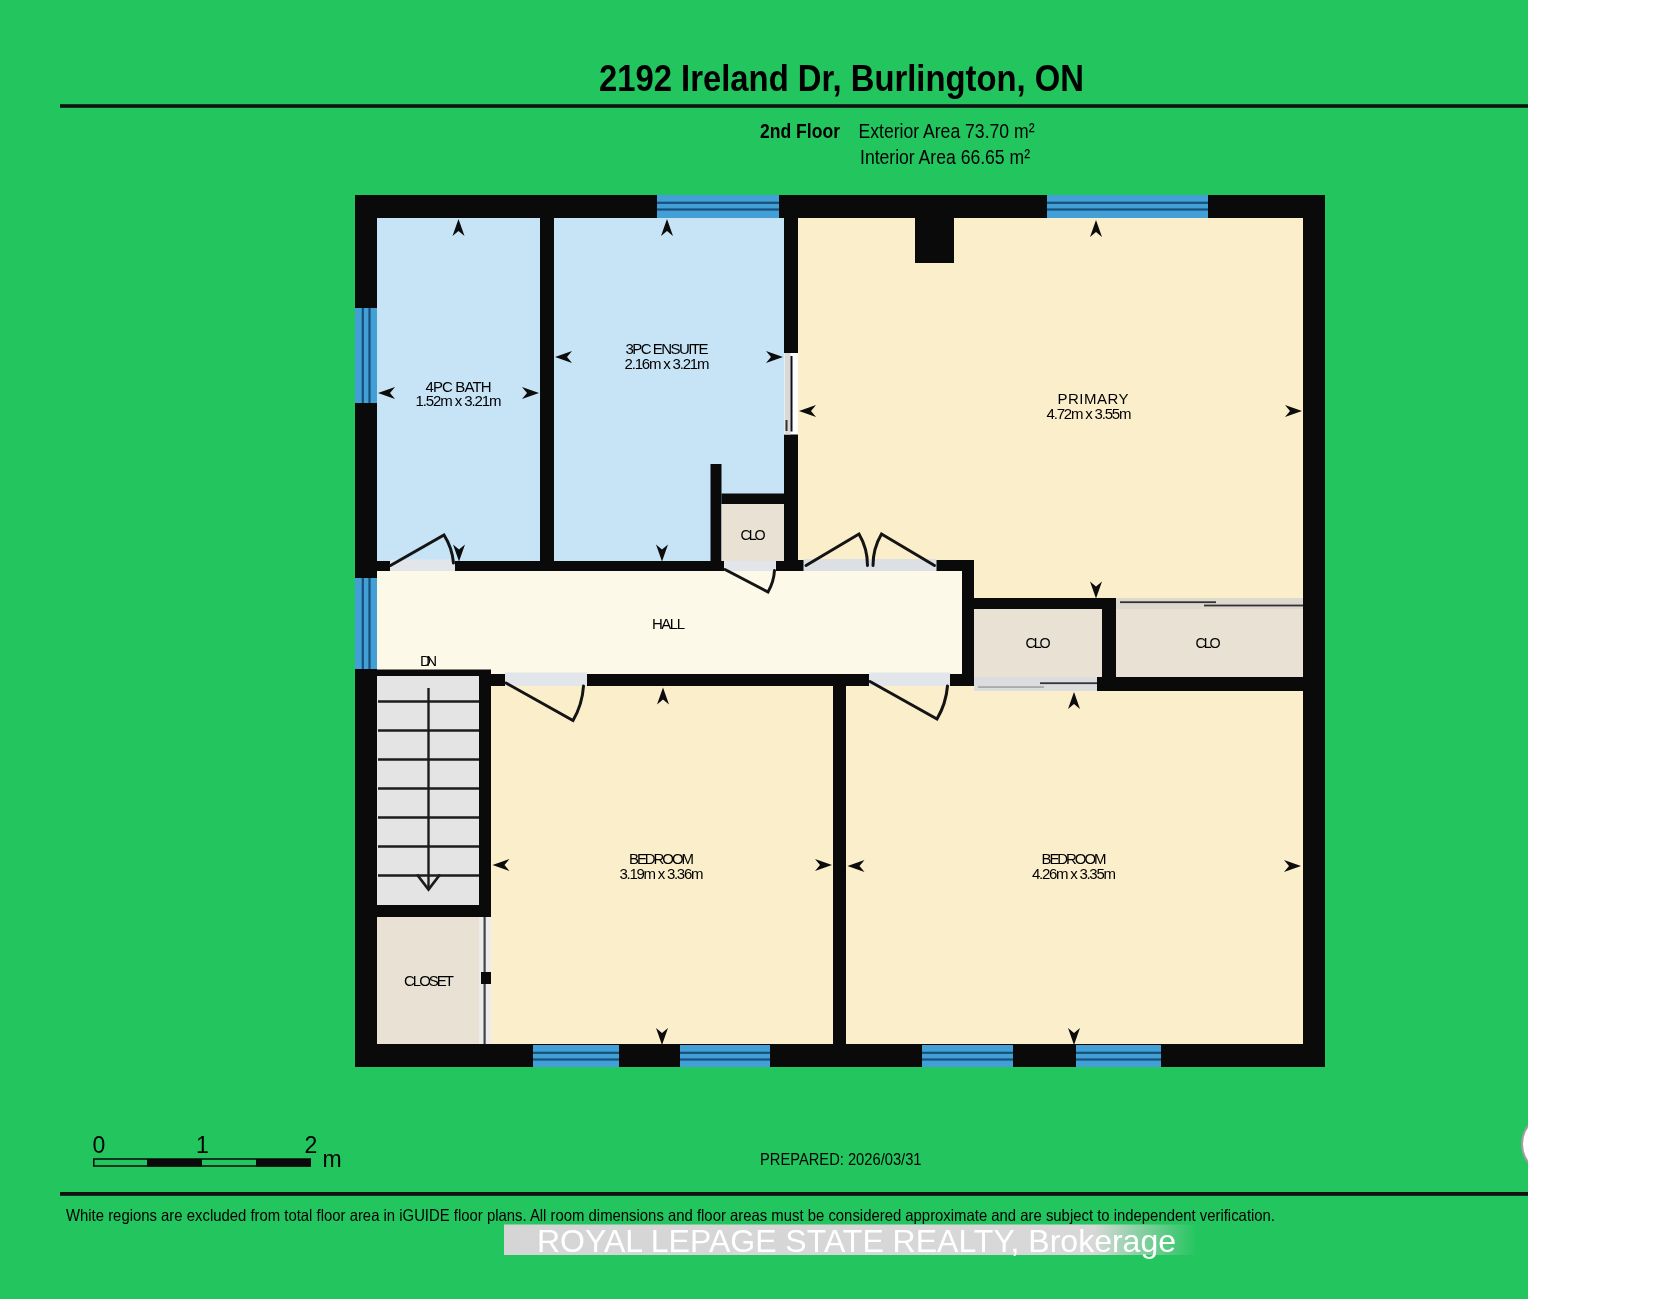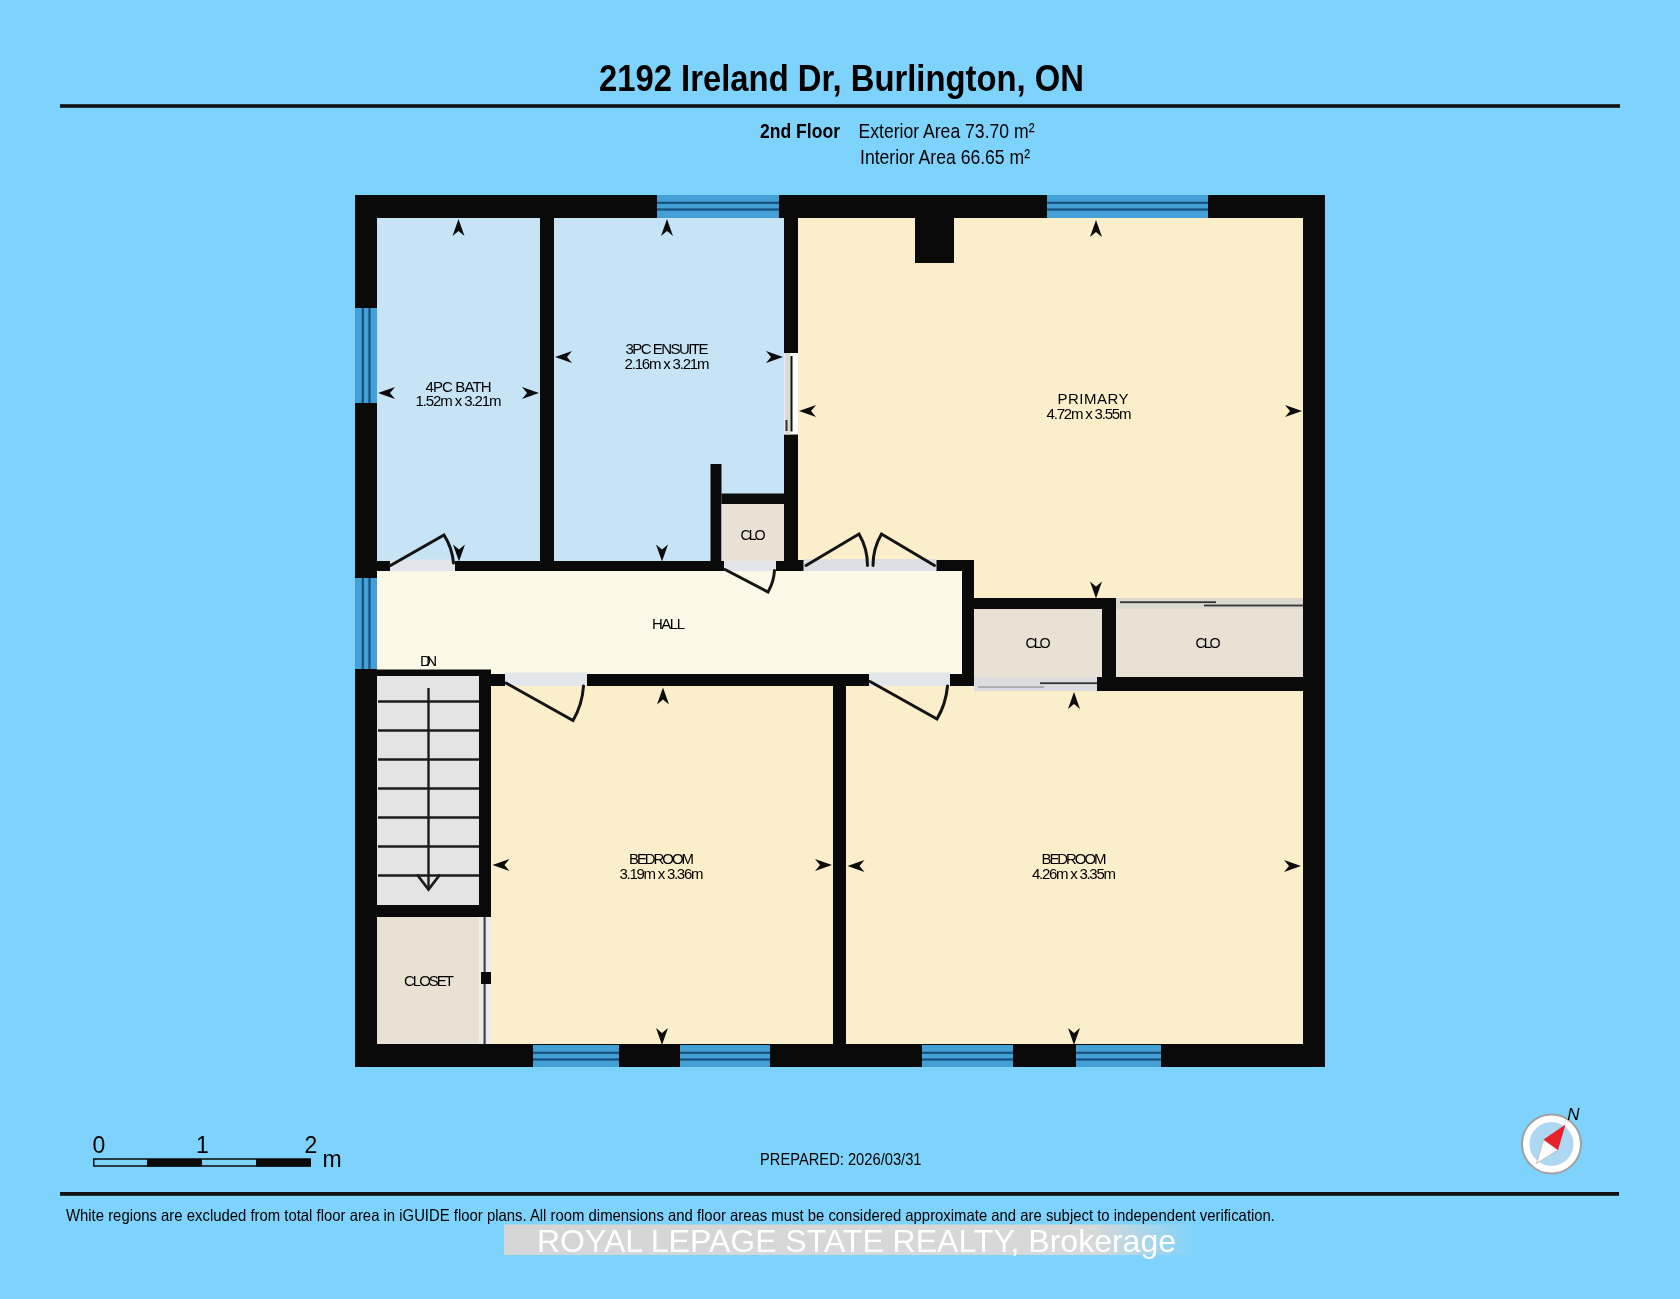--- a/index.html
+++ b/index.html
@@ -1,16 +1,16 @@
 <!DOCTYPE html>
 <html><head>
 <meta charset="utf-8">
 <style>
 html,body{margin:0;padding:0;background:#fff;}
-#page{position:relative;width:1680px;height:1299px;background:#7dd3fc;overflow:hidden;font-family:"Liberation Sans",sans-serif;}
+#page{position:relative;width:1528px;height:1299px;background:#22c55e;overflow:hidden;font-family:"Liberation Sans",sans-serif;}
 svg text{font-family:"Liberation Sans",sans-serif;}
 </style>
 </head>
 <body>
 <div id="page">
 <svg width="1680" height="1299" viewBox="0 0 1680 1299" xmlns="http://www.w3.org/2000/svg">
 <defs>
 <path id="ar" d="M0 0 L-17 -6 L-12 0 L-17 6 Z" fill="#0c0c0c"></path>
 <linearGradient id="wm" x1="0" y1="0" x2="1" y2="0">
 <stop offset="0" stop-color="#d5d5d5"></stop>

